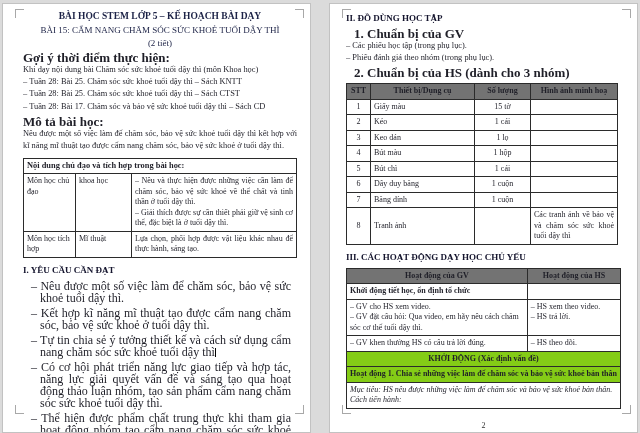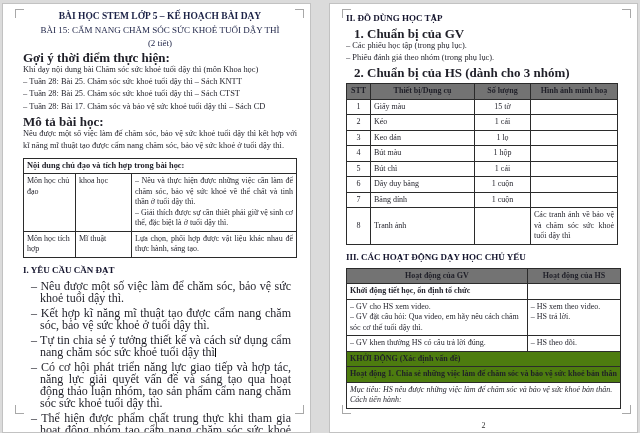--- a/index.html
+++ b/index.html
@@ -29,21 +29,21 @@
   .line{font-size:8.4px;line-height:12.2px;}
   .para{font-size:8.4px;line-height:12px;text-align:justify;}
   .bullet{font-size:12px;line-height:12px;margin:3px 6px 0 8px;padding-left:9px;text-indent:-9px;text-align:justify;}
   table{border-collapse:collapse;width:100%;}
   td,th{border:1px solid #2b2b2b;font-size:8px;line-height:10.5px;padding:2px 3px;vertical-align:top;}
   .tbl-caption{font-weight:bold;font-size:8.4px;}
   .c{text-align:center;}
   .b{font-weight:bold;}
   .pre{white-space:pre-line;}
   .tan{background:#737373;}
-  .green{background:#4d7c0f;}
+  .green{background:#84cc16;text-align:center;}
   .nowrap{white-space:nowrap;overflow:hidden;}
   .italic{font-style:italic;}
   .pagenum{position:absolute;bottom:2px;left:0;width:100%;text-align:center;font-size:8px;color:#333;}
   .mt4{margin-top:4px;}
   .mt6{margin-top:6px;}
   .cursor{display:inline-block;width:1px;height:9px;background:#000;vertical-align:-1px;}
   .qty{text-align:center;margin-left:28px;}
 </style>
 </head>
 <body>

